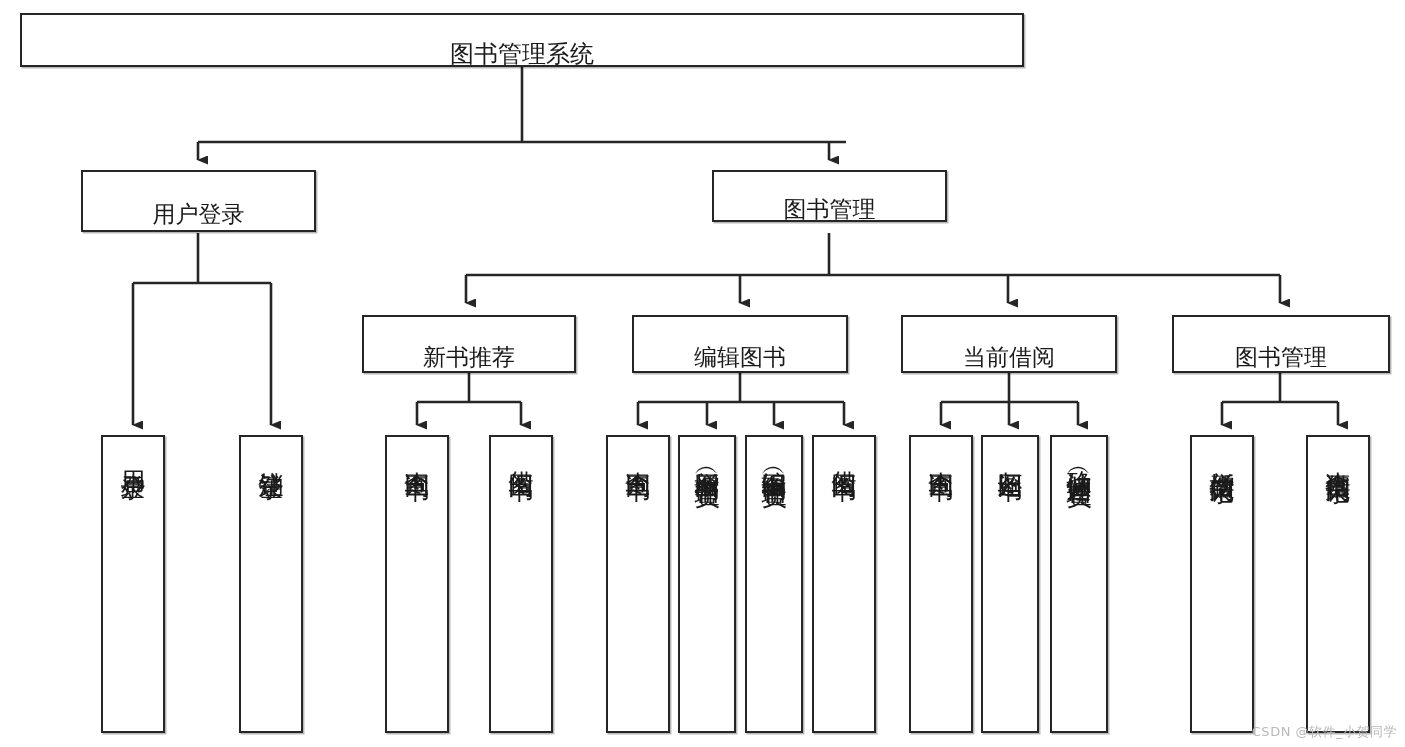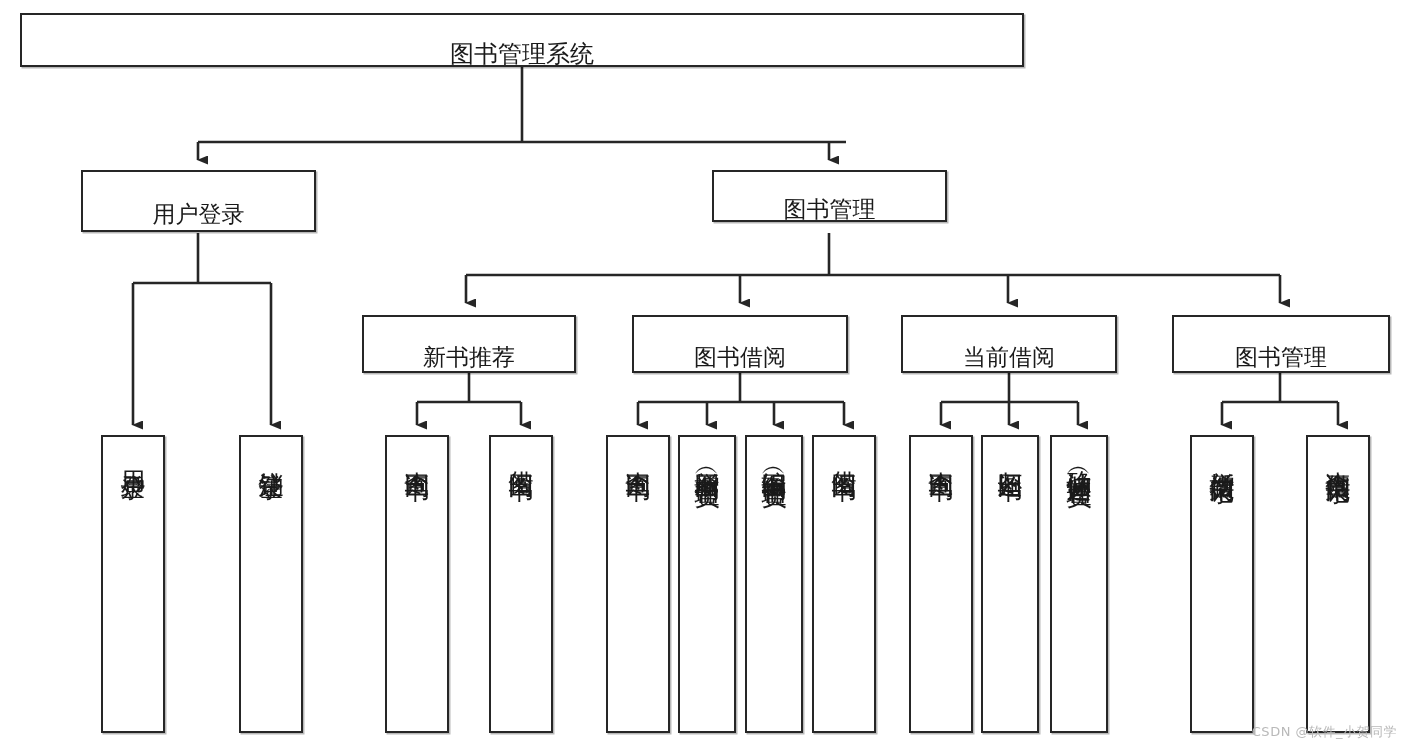--- a/index.html
+++ b/index.html
@@ -151,21 +151,21 @@
 
   <div class="node horizontal" style="left:712px; top:170px; width:235px; height:52px;">
     <span class="node-label">图书管理</span>
   </div>
 
   <div class="node horizontal" style="left:362px; top:315px; width:214px; height:58px;">
     <span class="node-label">新书推荐</span>
   </div>
 
   <div class="node horizontal" style="left:632px; top:315px; width:216px; height:58px;">
-    <span class="node-label">图书借阅</span>
+    <span class="node-label">编辑图书</span>
   </div>
 
   <div class="node horizontal" style="left:901px; top:315px; width:216px; height:58px;">
     <span class="node-label">当前借阅</span>
   </div>
 
   <div class="node horizontal" style="left:1172px; top:315px; width:218px; height:58px;">
     <span class="node-label">图书管理</span>
   </div>
 

